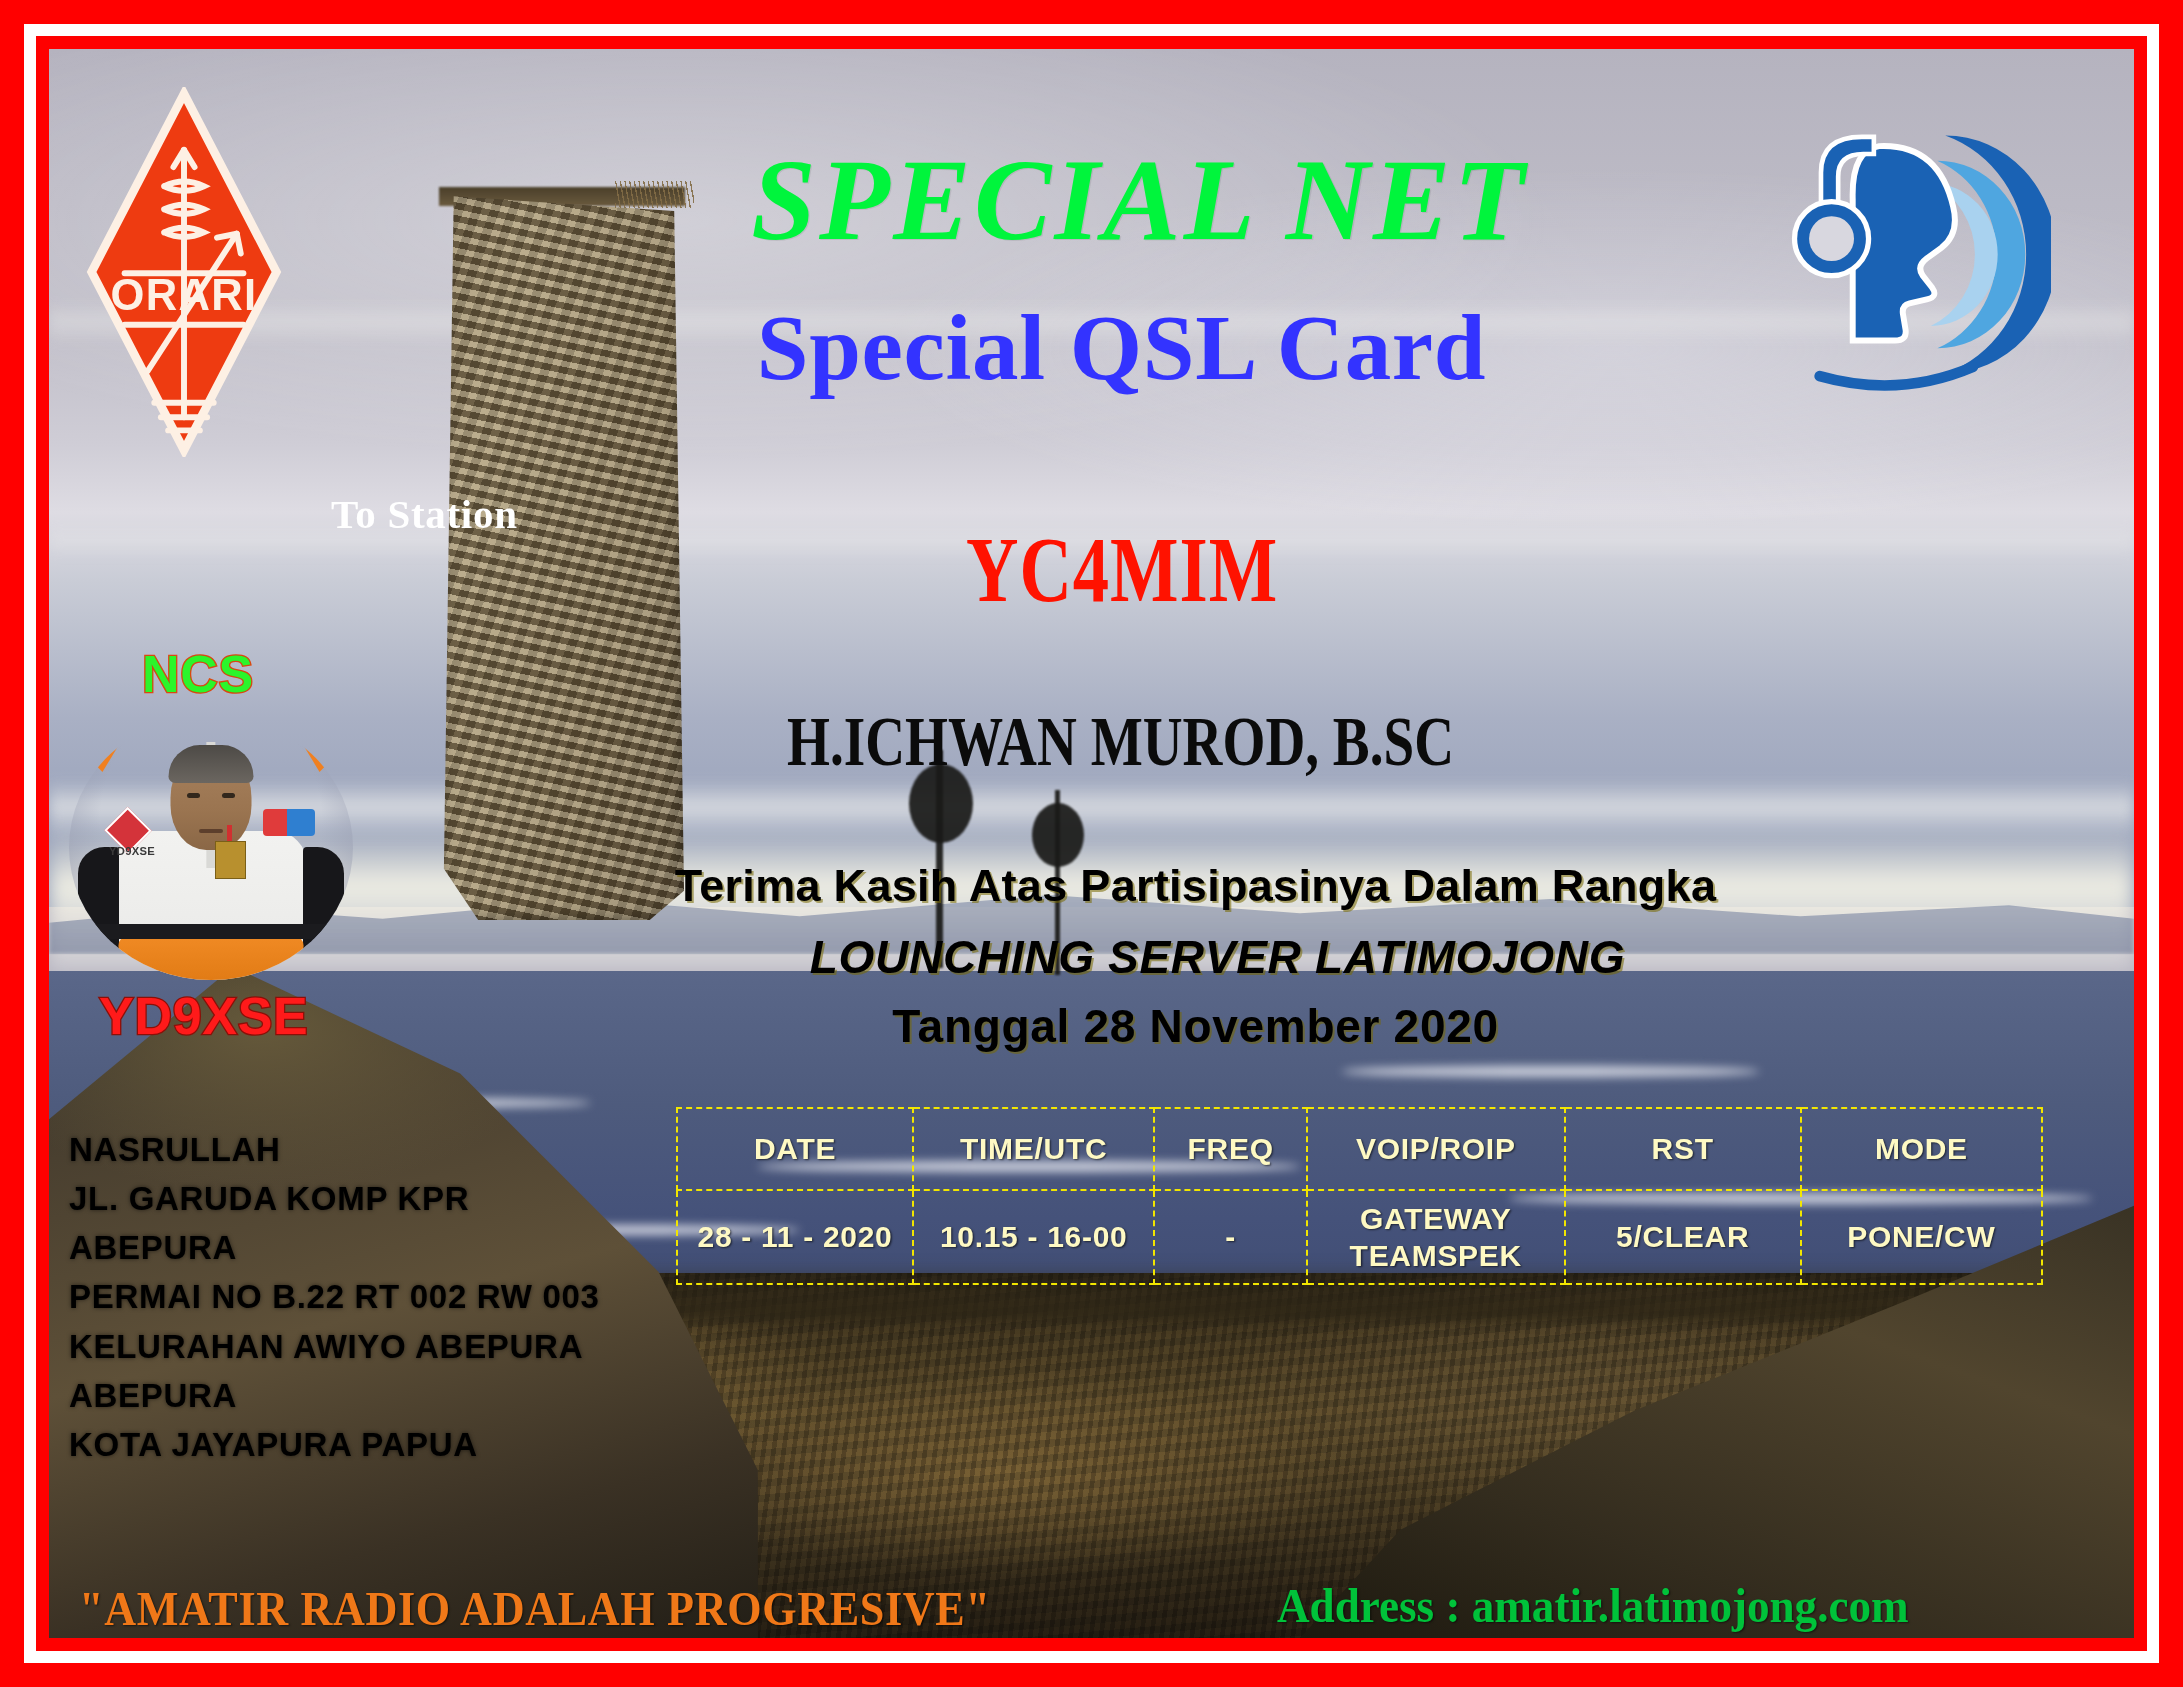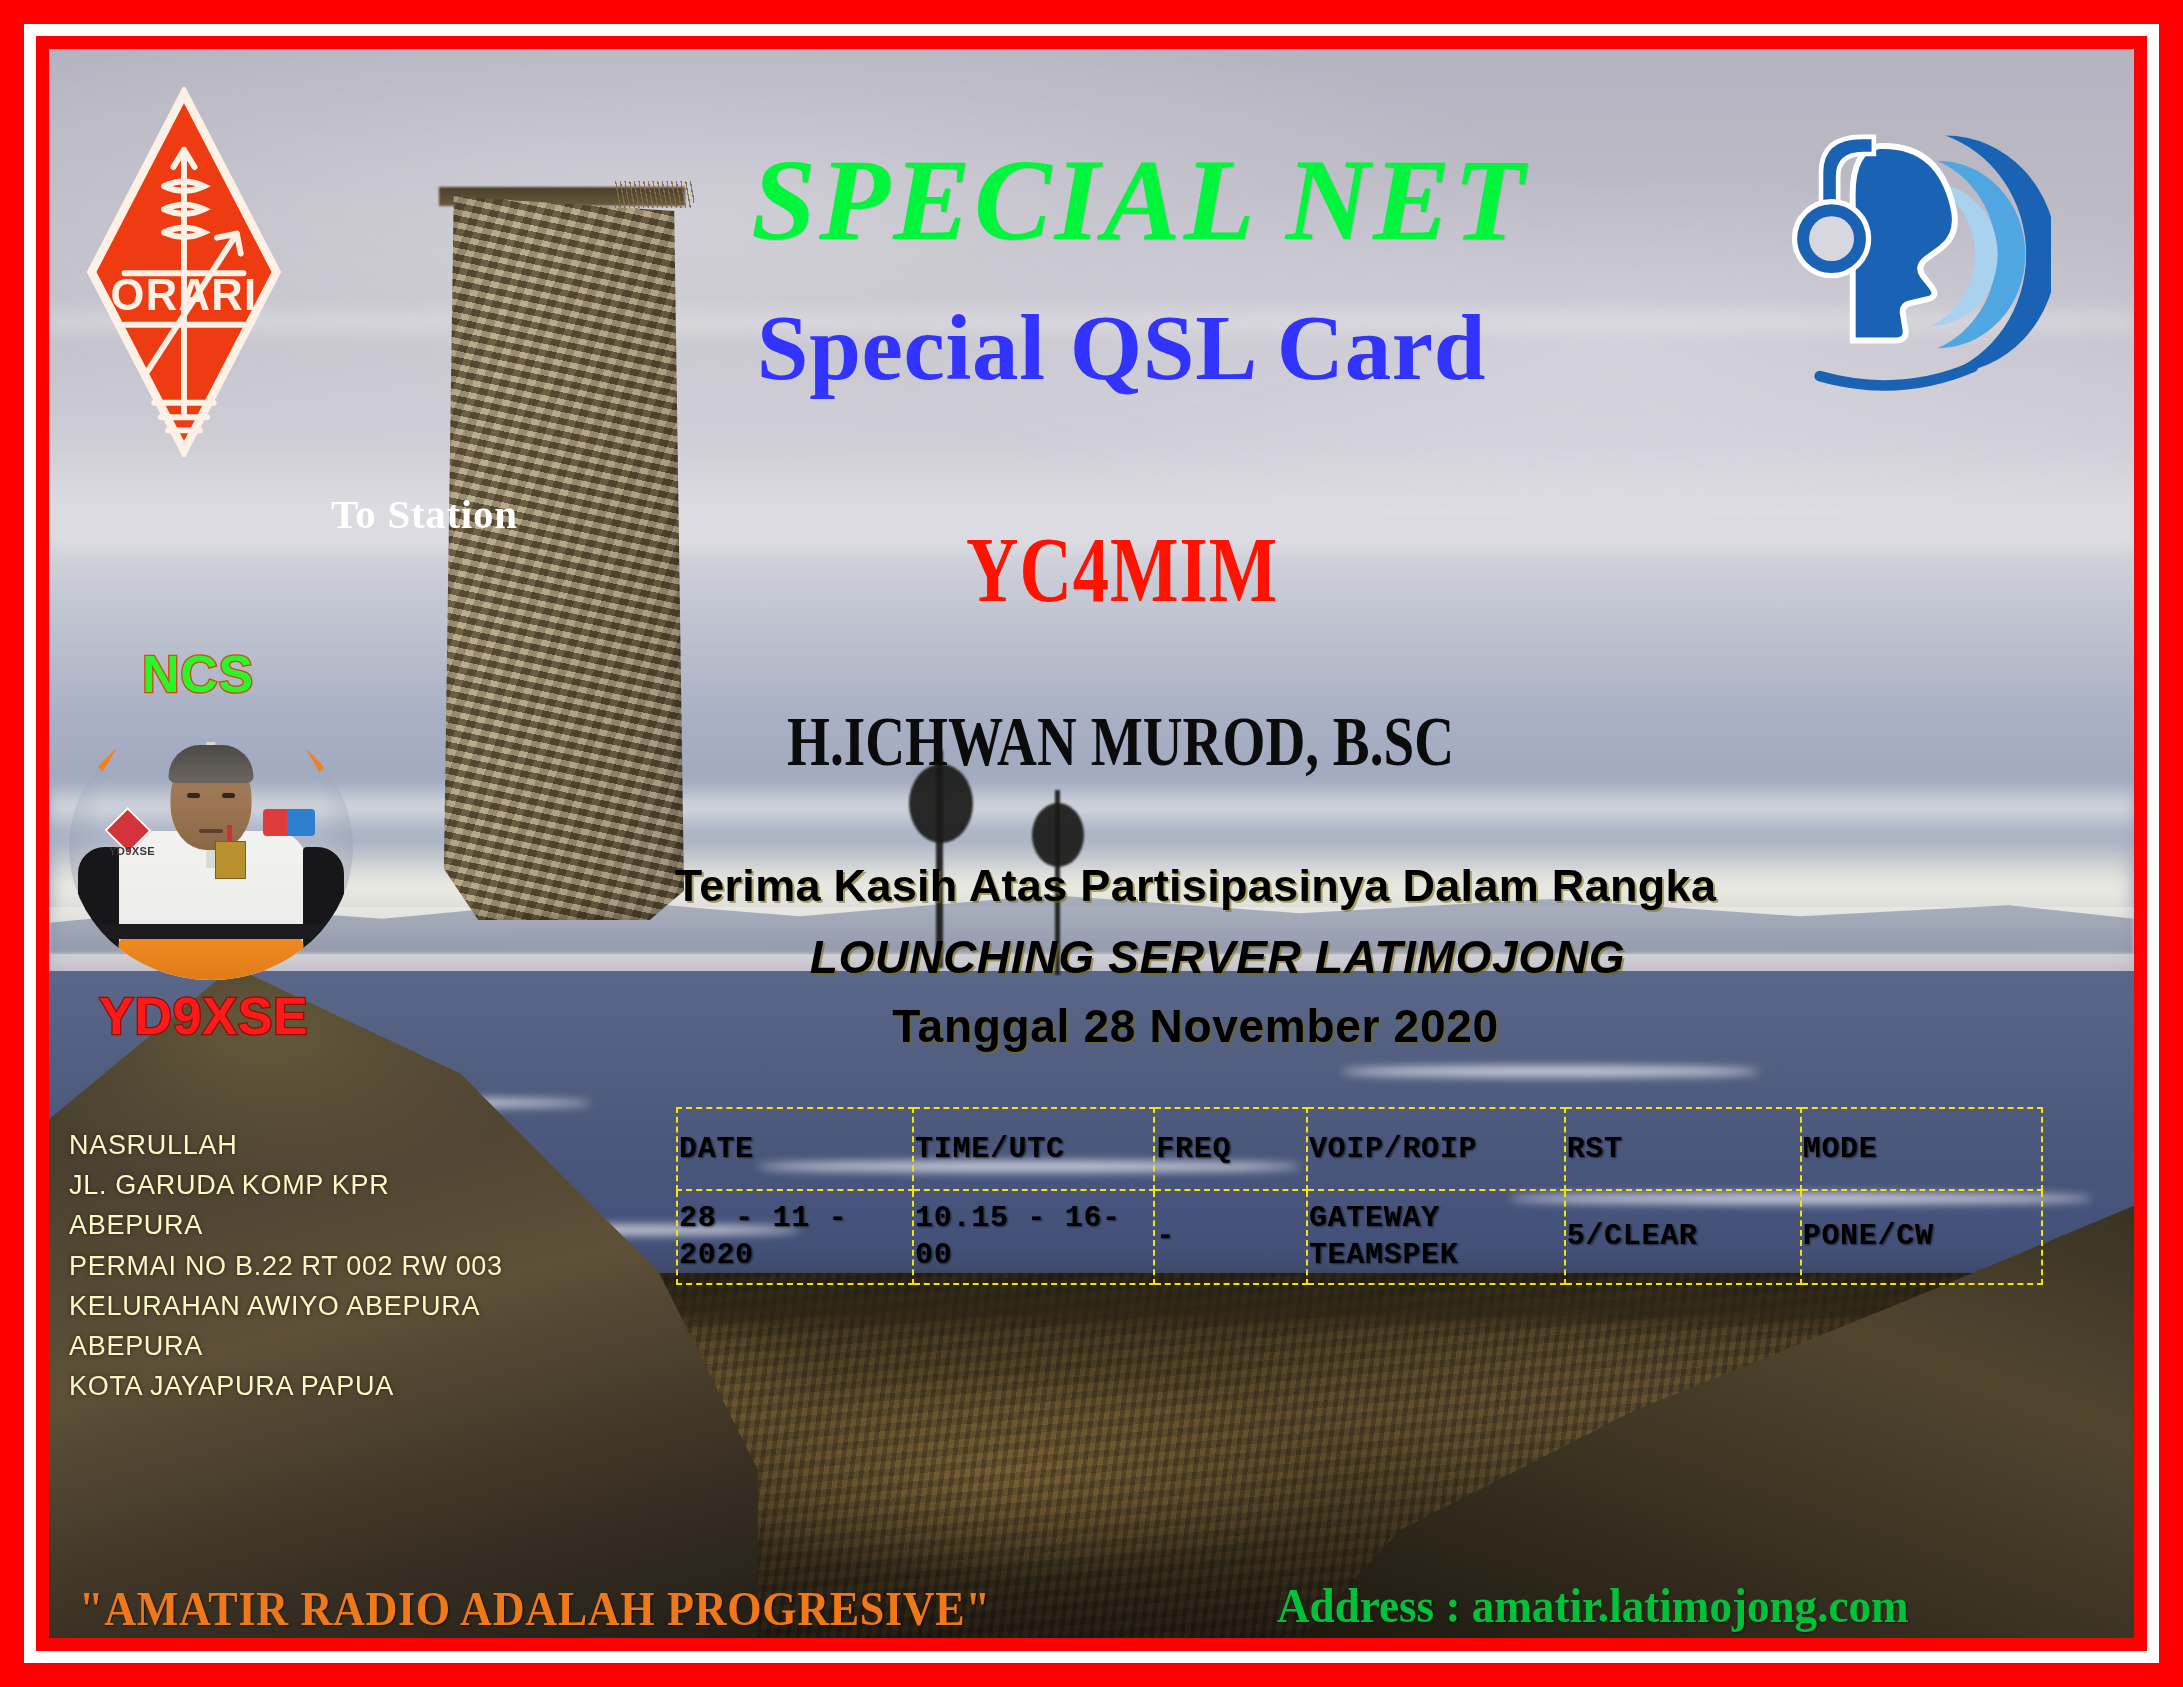--- a/index.html
+++ b/index.html
@@ -277,35 +277,36 @@
     text-shadow:2px 2px 0 rgba(120,105,0,.55);
     padding-left:218px;
   }
   #ythanks1{top:860px;font-size:45px;letter-spacing:0.3px;}
   #ythanks2{top:930px;font-size:46px;font-style:italic;letter-spacing:0.7px;margin-left:44px;}
   #ythanks3{top:999px;font-size:46px;letter-spacing:0.7px;}
 
   
   #address{
     position:absolute;left:69px;top:1125px;
-    font-family:"Liberation Sans",sans-serif;font-weight:normal;
-    font-size:27px;line-height:1.49;color:#fef9c3;letter-spacing:0.7px;
+    font-family:"Liberation Sans",sans-serif;font-weight:bold;
+    font-size:33px;line-height:1.49;color:#000000;letter-spacing:0.7px;
     text-shadow:0 0 4px rgba(0,0,0,.55);
   }
   #address div{white-space:nowrap;}
 
   
   #qtable{
     position:absolute;left:676px;top:1107px;width:1367px;
     border-collapse:collapse;
   }
   #qtable td{
     border:2px dashed #f2e600;
-    font-family:Liberation Mono, monospace;
-    font-weight:bold;color:#000000;
+    text-align:center;
+    font-family:Liberation Sans, sans-serif;
+    font-weight:bold;color:#fef9c3;
     text-shadow:1.3px 1.3px 2px rgba(0,0,0,.55);
   }
   #qtable .hdr td{height:78px;font-size:30px;letter-spacing:0.7px;}
   #qtable .row td{height:90px;font-size:30px;letter-spacing:0.7px;line-height:1.25;}
 
   #mountain-line{
     position:absolute;left:0;right:0;top:1346px;text-align:center;
     font-family:"Liberation Serif",serif;font-weight:bold;
     font-size:50px;color:#f020d8;letter-spacing:0.7px;
     padding-left:40px;

